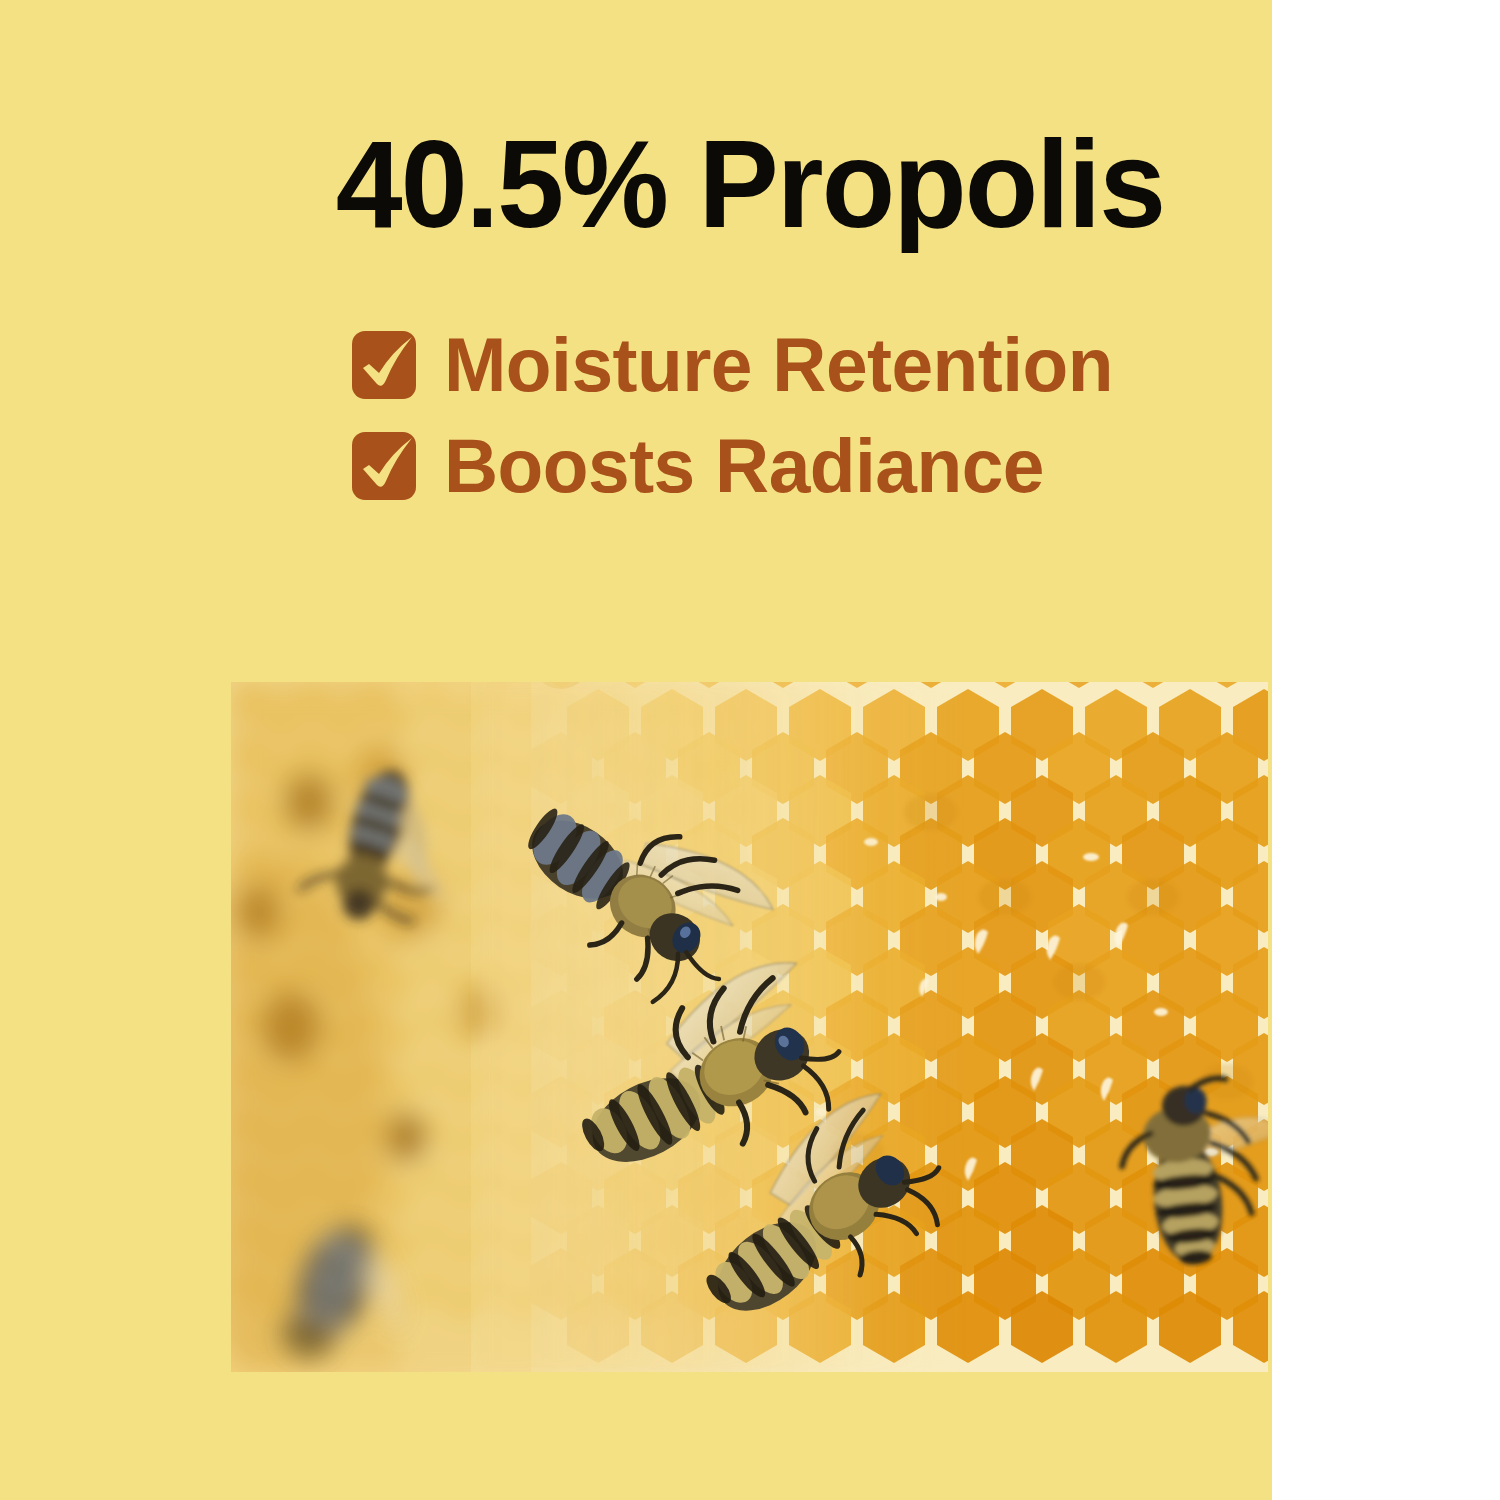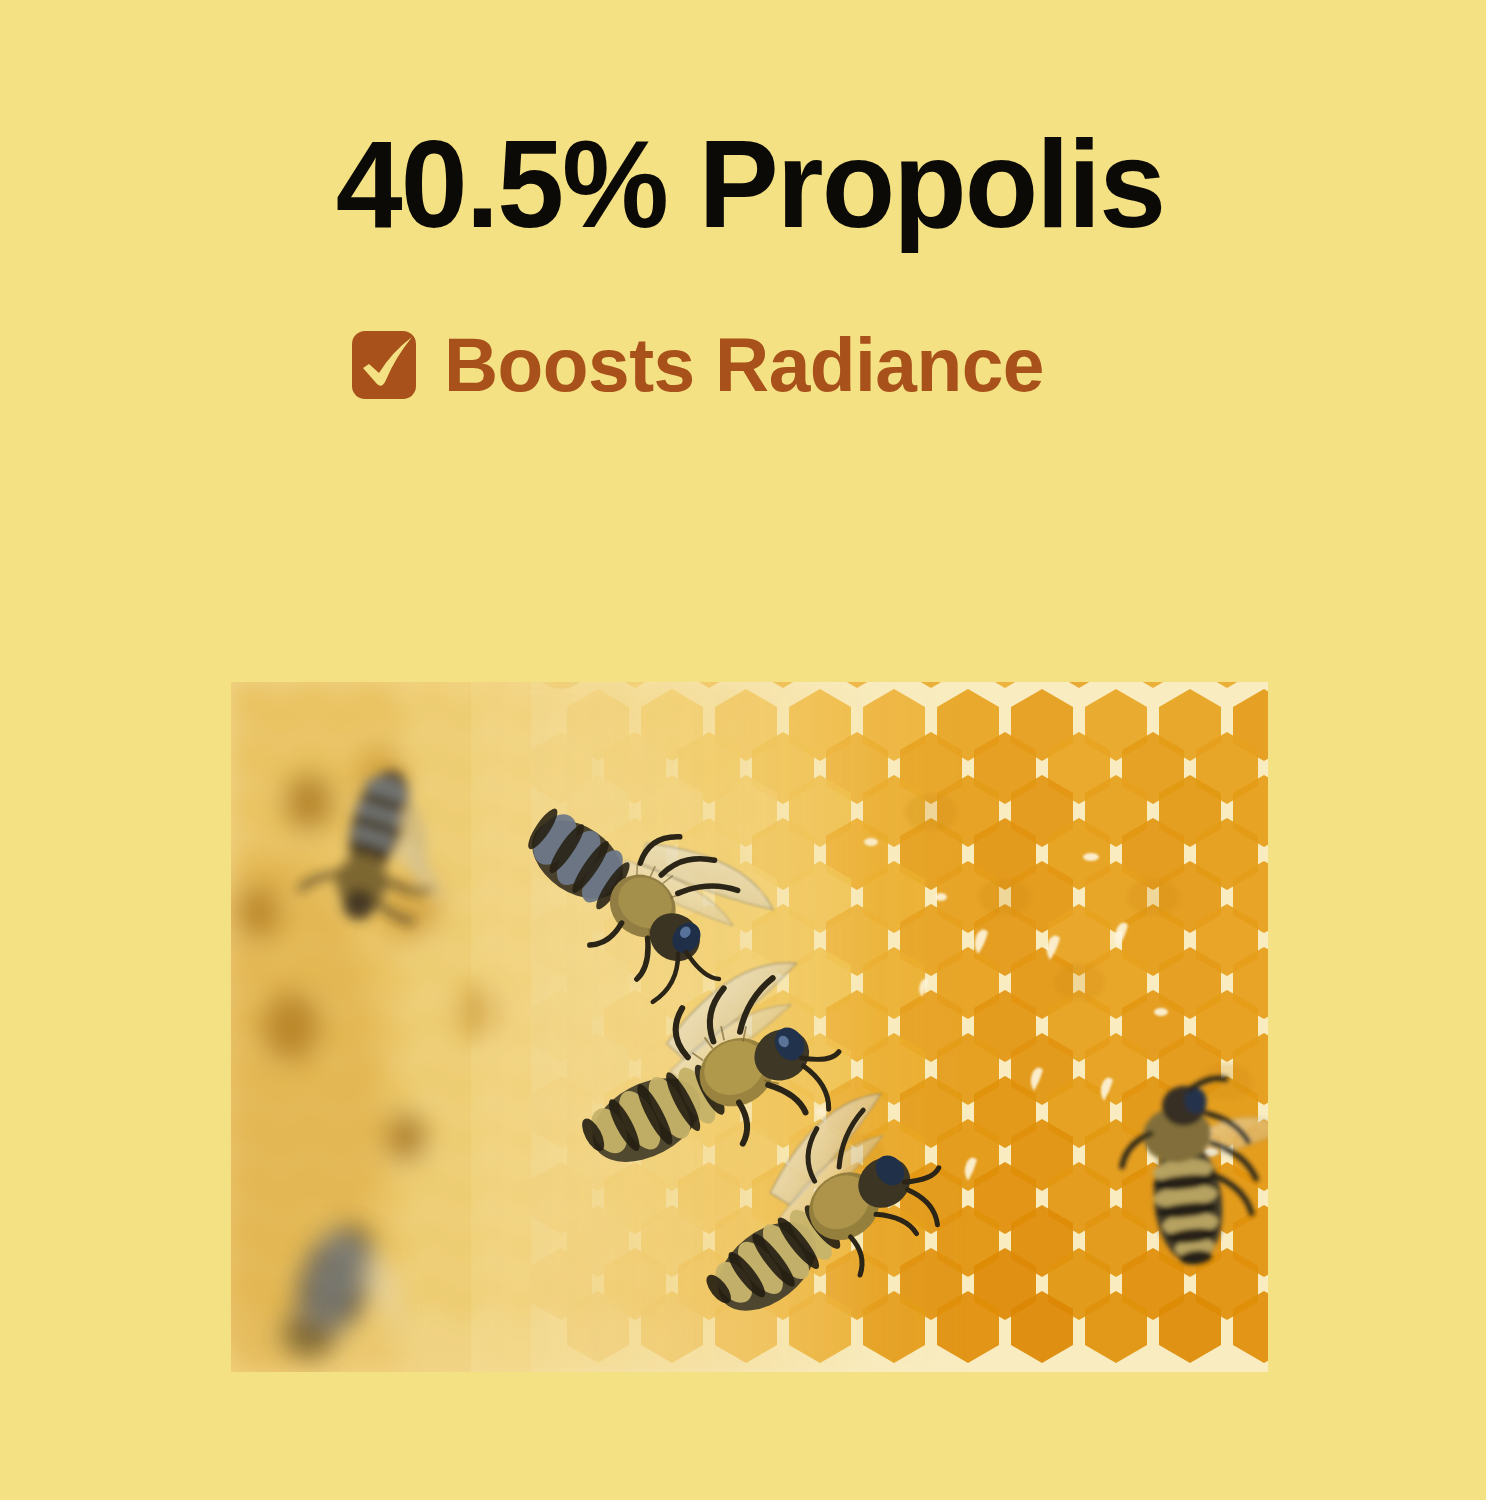--- a/index.html
+++ b/index.html
@@ -7,24 +7,25 @@
     padding: 0;
   }
   body {
     width: 1500px;
     height: 1500px;
     overflow: hidden;
     font-family: "Liberation Sans", sans-serif;
   }
   #poster {
     position: relative;
-    width: 1486px;
+    width: 1252px;
     height: 1500px;
     background: #F4E184;
     overflow: hidden;
+    padding-left: 20px;
   }
 
   
   #headline {
     position: absolute;
     left: 0;
     top: 118px;
     width: 1500px;
     text-align: center;
     font-family: "Liberation Sans", sans-serif;
@@ -92,20 +93,29 @@
 </style>
 </head>
 <body>
 
 <div id="poster" style="background: rgb(244, 225, 132);">
 
   <div id="headline" style="color: rgb(12, 10, 6);">40.5% Propolis</div>
 
   <div id="benefits">
 
+    <div class="benefit-row">
+      <span class="check-box">
+        <svg viewBox="0 0 64 68" xmlns="http://www.w3.org/2000/svg">
+          <rect x="0" y="0" width="64" height="68" rx="13" ry="13" fill="#A9511A"></rect>
+          <path d="M11 37 L25 53 Q30 58 34 49 Q43 27 60 6 Q40 21 27 42 L17 33 Z" fill="#F4E184"></path>
+        </svg>
+      </span>
+      <span class="benefit-label" style="color: rgb(169, 81, 26);">Moisture Retention</span>
+    </div>
 
 
     <div class="benefit-row">
       <span class="check-box">
         <svg viewBox="0 0 64 68" xmlns="http://www.w3.org/2000/svg">
           <rect x="0" y="0" width="64" height="68" rx="13" ry="13" fill="#A9511A"></rect>
           <path d="M11 37 L25 53 Q30 58 34 49 Q43 27 60 6 Q40 21 27 42 L17 33 Z" fill="#F4E184"></path>
         </svg>
       </span>
       <span class="benefit-label" style="color: rgb(169, 81, 26);">Boosts Radiance</span>

